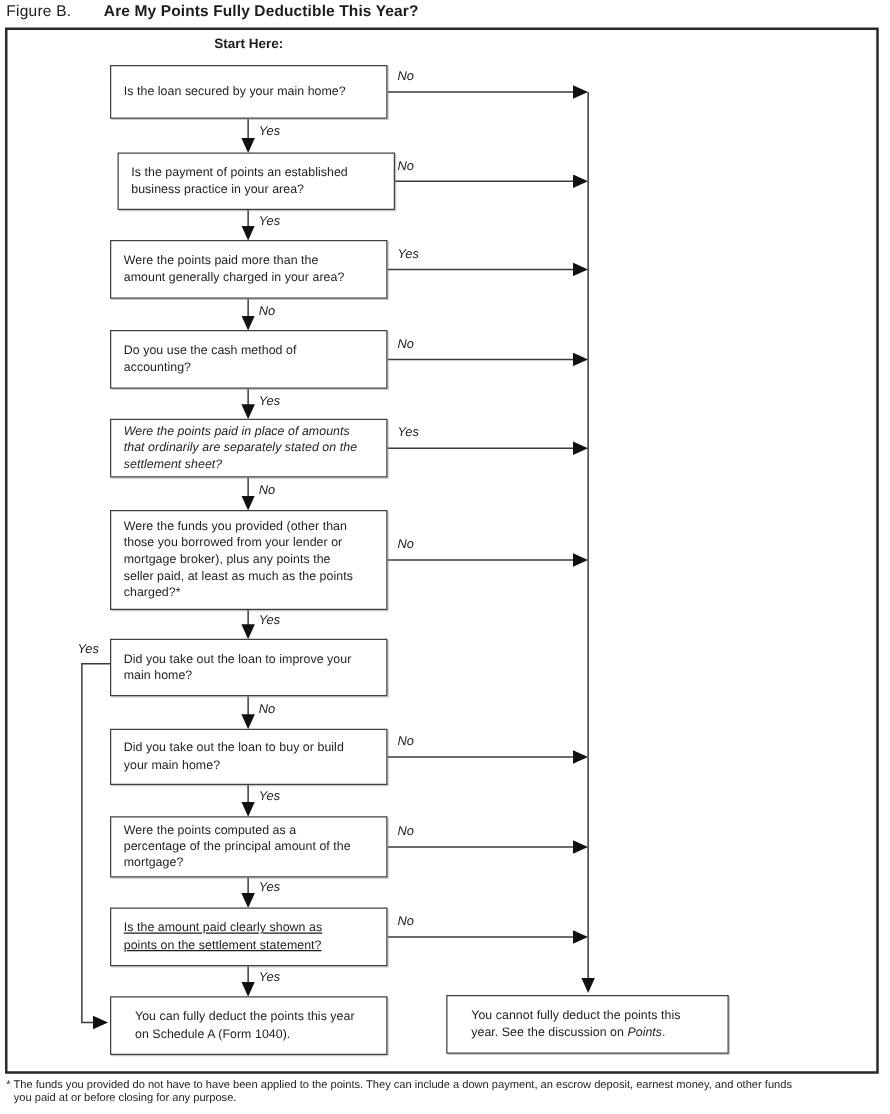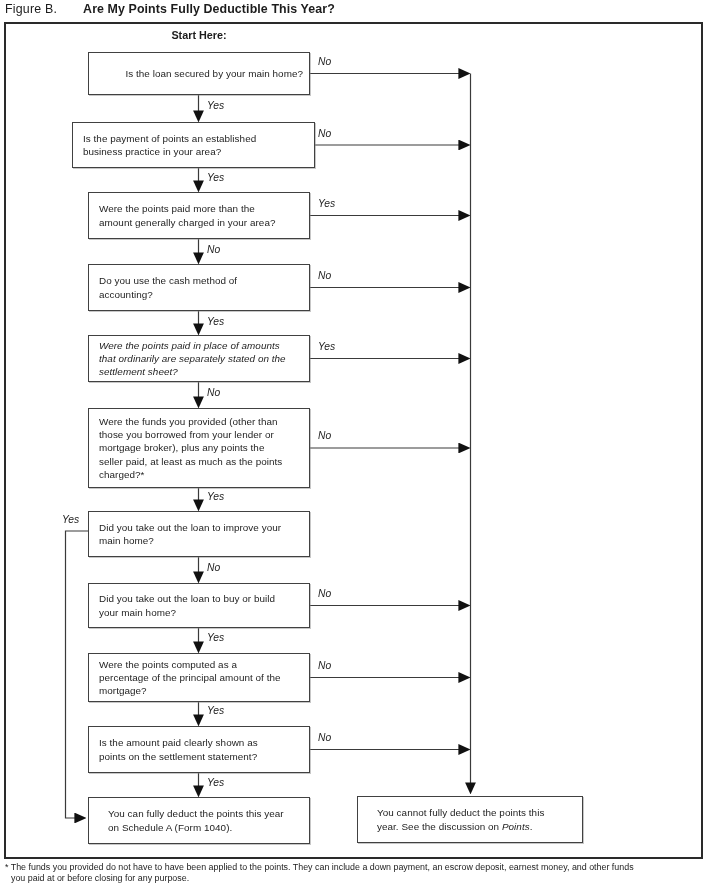--- a/index.html
+++ b/index.html
@@ -62,24 +62,24 @@
       <line x1="198.5" y1="627" x2="198.5" y2="651" marker-end="url(#ah)"></line>
       <line x1="198.5" y1="701" x2="198.5" y2="724" marker-end="url(#ah)"></line>
       <line x1="198.5" y1="772" x2="198.5" y2="795" marker-end="url(#ah)"></line>
 
       <polyline points="88,531 65.5,531 65.5,818 84,818" marker-end="url(#ah)"></polyline>
     </g>
   </svg>
 
   <div class="start">Start Here:</div>
 
-  <div class="qbox" style="left:88px;top:52px;width:222px;height:43px;justify-content:flex-end;">
+  <div class="qbox" style="left:88px;top:52px;width:222px;height:43px;">
       <span class="qtext">Is the loan secured by your main home?</span>
     </div>
-  <div class="qbox" style="left:72px;top:122px;width:243px;height:46px;">
+  <div class="qbox" style="left:94px;top:122px;width:222px;height:46px;">
       <span class="qtext">Is the payment of points an established
 business practice in your area?</span>
     </div>
   <div class="qbox" style="left:88px;top:192px;width:222px;height:47px;">
       <span class="qtext">Were the points paid more than the
 amount generally charged in your area?</span>
     </div>
   <div class="qbox" style="left:88px;top:264px;width:222px;height:47px;">
       <span class="qtext">Do you use the cash method of
 accounting?</span>
@@ -102,21 +102,21 @@
     </div>
   <div class="qbox" style="left:88px;top:583px;width:222px;height:45px;">
       <span class="qtext">Did you take out the loan to buy or build
 your main home?</span>
     </div>
   <div class="qbox" style="left:88px;top:653px;width:222px;height:49px;">
       <span class="qtext">Were the points computed as a
 percentage of the principal amount of the
 mortgage?</span>
     </div>
-  <div class="qbox" style="left:88px;top:726px;width:222px;height:47px;">
+  <div class="qbox" style="left:88px;top:726px;width:222px;height:47px;text-decoration:underline;">
       <span class="qtext">Is the amount paid clearly shown as
 points on the settlement statement?</span>
     </div>
 
   <div class="qbox result" style="left:88px;top:797px;width:222px;height:47px;">
       <span class="qtext">You can fully deduct the points this year
 on Schedule A (Form 1040).</span>
     </div>
   <div class="qbox result" style="left:357px;top:796px;width:226px;height:47px;">
       <span class="qtext"><span>You cannot fully deduct the points this

